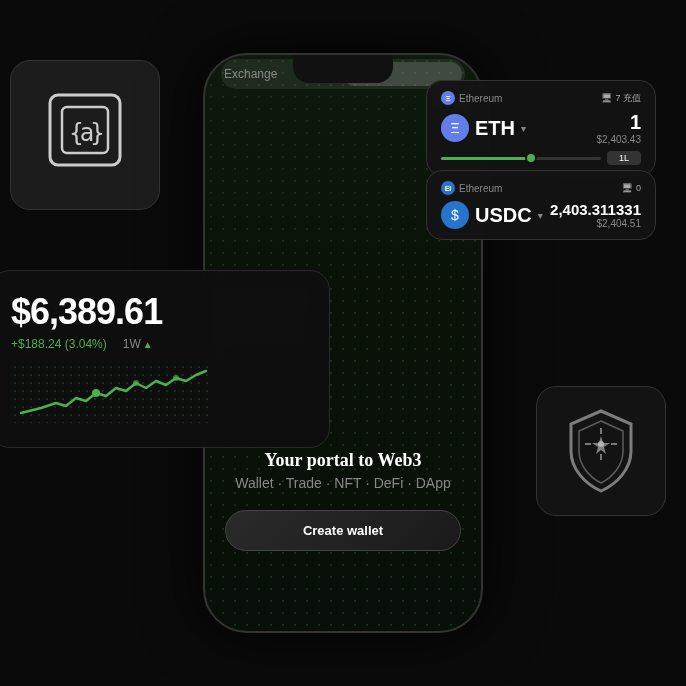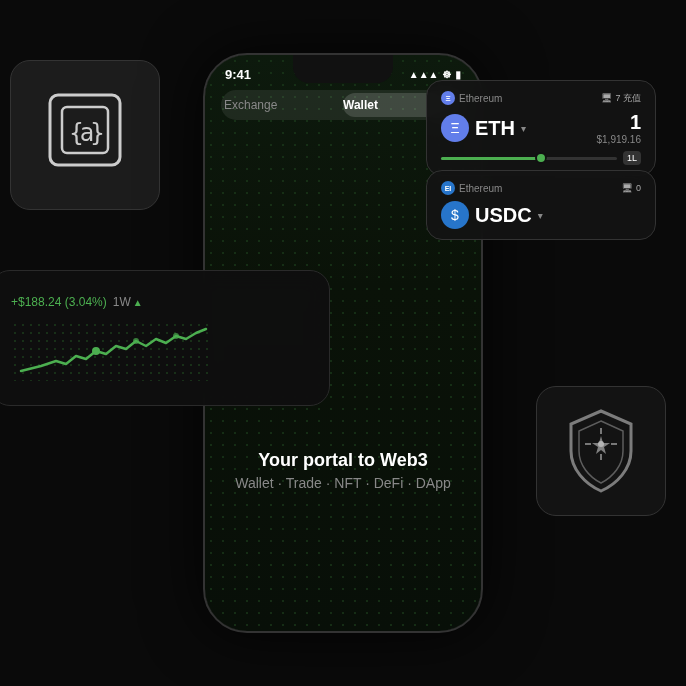--- a/index.html
+++ b/index.html
@@ -120,20 +120,21 @@
       right: 0;
       text-align: center;
       z-index: 5;
     }
 
     .portal-title {
       color: #fff;
       font-size: 18px;
       font-weight: 700;
       margin-bottom: 4px;
+      font-family: Liberation Serif, serif;
     }
 
     .portal-subtitle {
       color: #888;
       font-size: 14px;
     }
 
     
     .btn-create {
       position: absolute;
@@ -310,21 +311,21 @@
       height: 12px;
       background: #4CAF50;
       border-radius: 50%;
       border: 2px solid #111;
     }
 
     .slider-label {
       font-size: 9px;
       color: #fff;
       background: #333;
-      padding: 2px 4px;
+      padding: 2px 12px;
       border-radius: 4px;
     }
 
     
     .card-portfolio {
       position: absolute;
       top: 270px;
       left: -10px;
       width: 340px;
       background: rgba(15,15,15,0.95);
@@ -338,21 +339,21 @@
     .portfolio-amount {
       font-size: 36px;
       font-weight: 800;
       color: #fff;
       letter-spacing: -1px;
     }
 
     .portfolio-change {
       display: flex;
       align-items: flex-end;
-      gap: 6px;
+      gap: 16px;
       margin-top: 4px;
     }
 
     .portfolio-change-val {
       font-size: 12px;
       color: #4CAF50;
     }
 
     .portfolio-period {
       font-size: 12px;
@@ -414,39 +415,32 @@
 </head>
 <body>
 
 <div class="scene">
 
   <div class="phone">
     <div class="notch"></div>
     <div class="phone-screen">
       <div class="dot-grid"></div>
 
-      <div class="status-bar">
-        <span class="status-time">9:41</span>
-        <div class="status-icons">
-          <span>▲▲▲</span>
-          <span>☸</span>
-          <span>▮</span>
-        </div>
-      </div>
 
       <div class="tab-bar">
         <div class="tab-item">Exchange</div>
         <div class="tab-item active">Wallet</div>
       </div>
 
       <div class="portal-section">
         <div class="portal-title">Your portal to Web3</div>
         <div class="portal-subtitle">Wallet · Trade · NFT · DeFi · DApp</div>
       </div>
 
+      <div class="btn-create">Create wallet</div>
 
     </div>
   </div>
 
   <div class="card-brand">
     <div class="brand-icon">
       
       <svg width="90" height="90" viewBox="0 0 90 90" fill="none">
         <rect x="10" y="10" width="70" height="70" rx="8" stroke="#ccc" stroke-width="3" fill="none"></rect>
         <rect x="22" y="22" width="46" height="46" rx="5" stroke="#ccc" stroke-width="2.5" fill="none"></rect>
@@ -471,21 +465,21 @@
     <div class="token-main-row">
       <div class="token-name-row">
         <div class="token-icon eth-icon">
           <span style="color:#fff;font-size:14px">Ξ</span>
         </div>
         <span class="token-label">ETH</span>
         <span class="token-arrow">▾</span>
       </div>
       <div class="token-amount">
         <div class="token-amount-main">1</div>
-        <div class="token-amount-usd">$1,919.16</div>
+        <div class="token-amount-usd">$2,403.43</div>
       </div>
     </div>
     <div class="token-slider-row">
       <div class="slider-track">
         <div class="slider-fill"></div>
         <div class="slider-thumb"></div>
       </div>
       <div class="slider-label">1L</div>
     </div>
   </div>
@@ -504,24 +498,29 @@
       </div>
     </div>
     <div class="token-main-row">
       <div class="token-name-row">
         <div class="token-icon usdc-icon">
           <span style="color:#fff;font-size:14px">$</span>
         </div>
         <span class="token-label">USDC</span>
         <span class="token-arrow">▾</span>
       </div>
+      <div class="token-amount">
+        <div class="token-amount-main" style="font-size:15px">2,403.311331</div>
+        <div class="token-amount-usd">$2,404.51</div>
+      </div>
     </div>
   </div>
 
   <div class="card-portfolio">
+    <div class="portfolio-amount">$6,389.61</div>
     <div class="portfolio-change">
       <span class="portfolio-change-val">+$188.24 (3.04%)</span>
       <span class="portfolio-period">
         <span>1W</span>
         <span class="period-arrow">▲</span>
       </span>
     </div>
 
     <div class="mini-chart">
       <svg width="200" height="60" viewBox="0 0 200 60">

